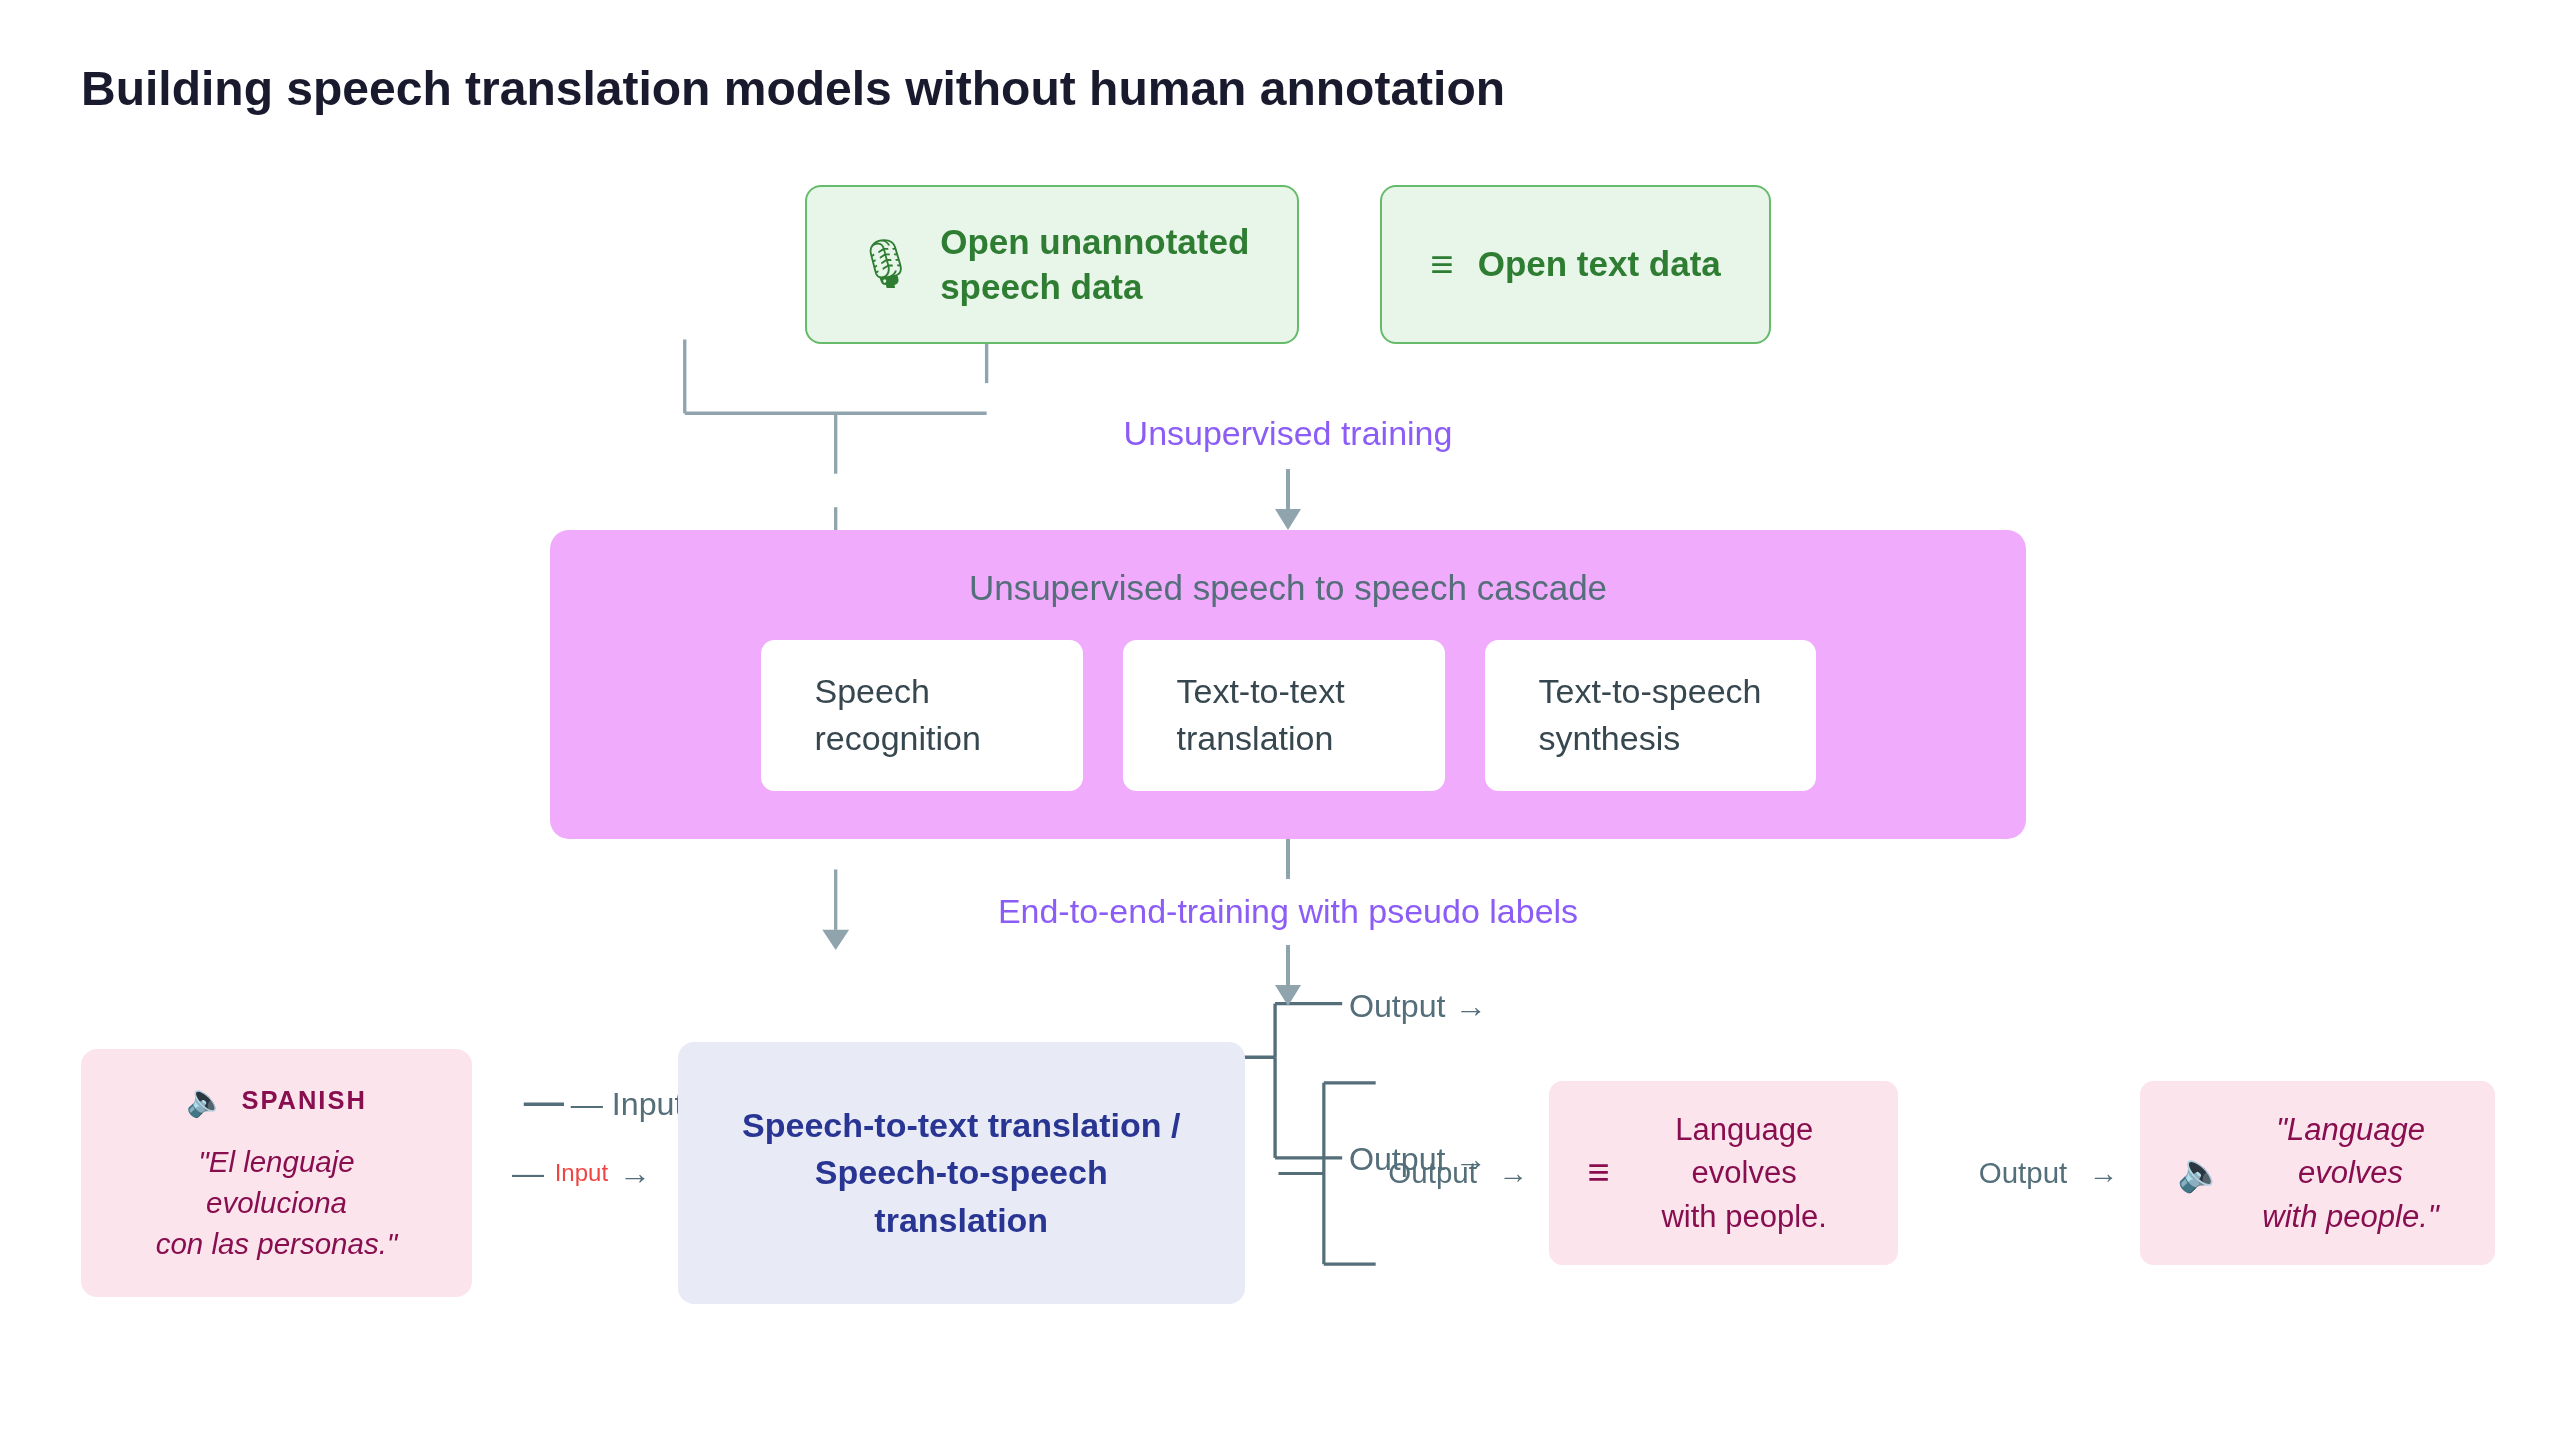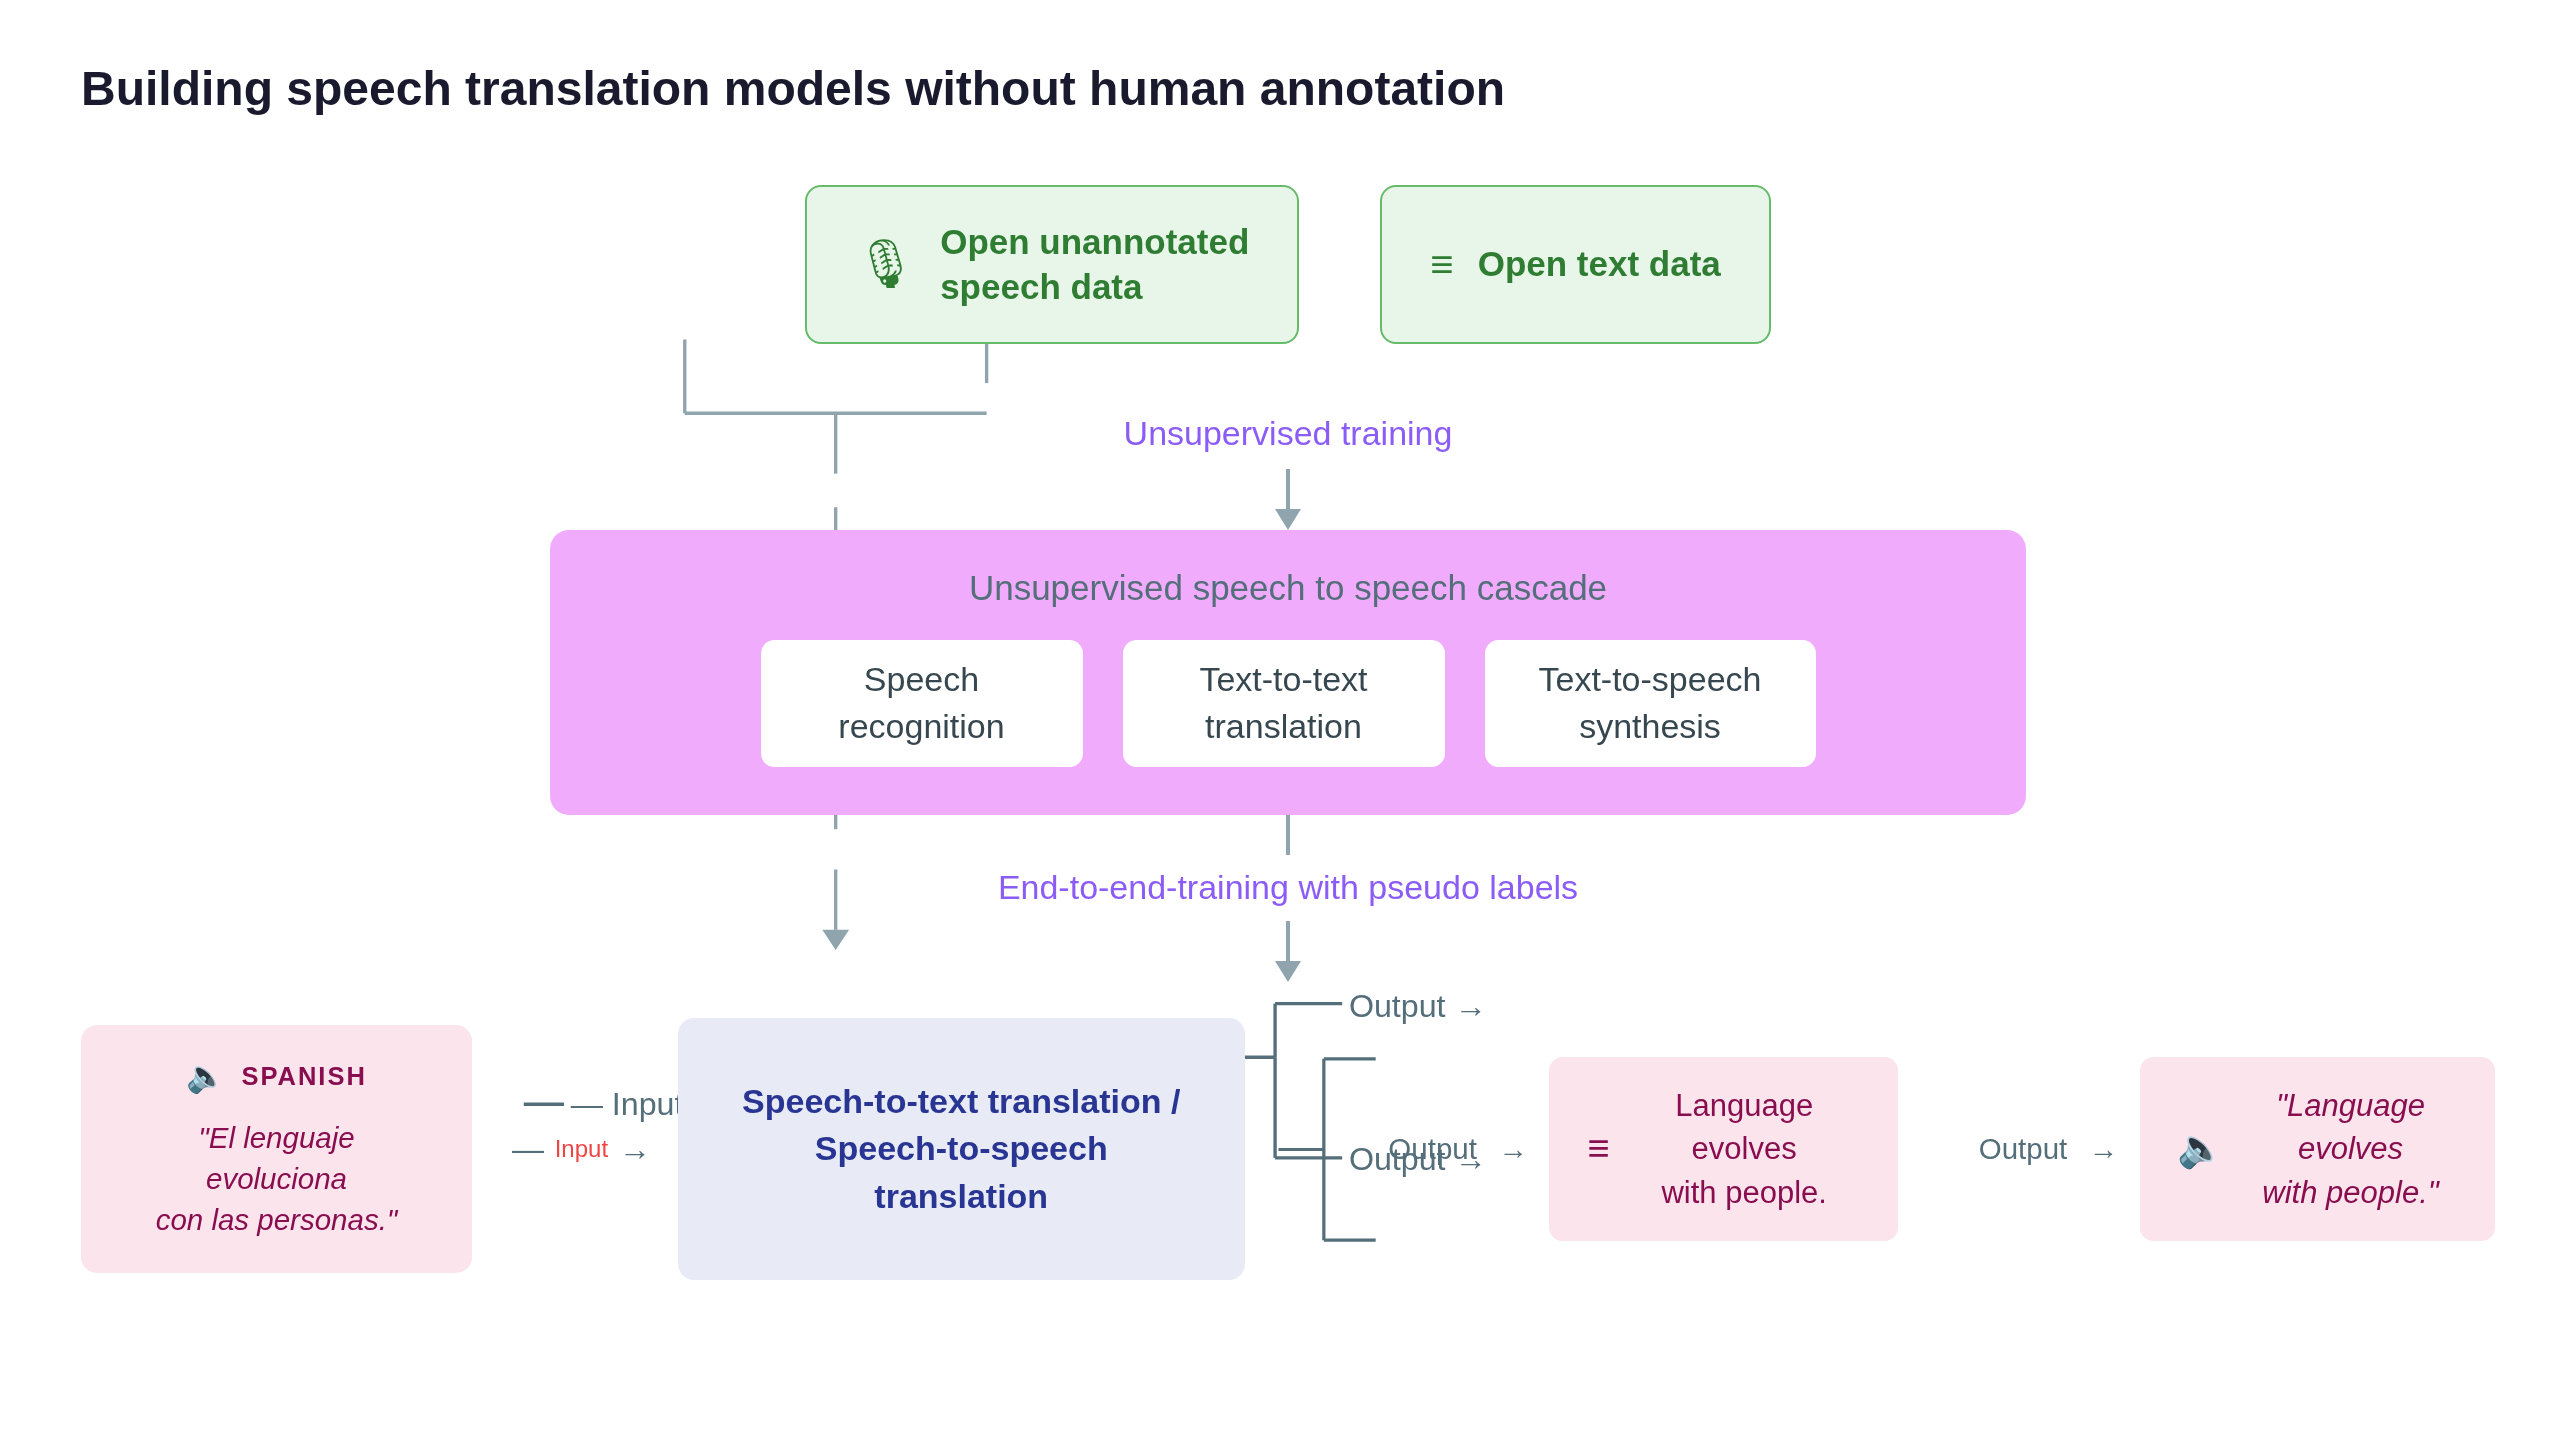--- a/index.html
+++ b/index.html
@@ -89,23 +89,23 @@
     .cascade-inner-boxes {
       display: flex;
       flex-direction: row;
       gap: 40px;
       justify-content: center;
     }
 
     .white-box {
       background: #ffffff;
       border-radius: 13.4px;
-      padding: 16px 54px;
+      padding: 28px 54px;
       min-width: 322px;
-      text-align: center;
+      text-align: left;
       font-size: 34px;
       color: #37474f;
       font-weight: 500;
       line-height: 1.4;
     }
 
     
     .input-box {
       background: #fce4ec;
       border-radius: 16px;

